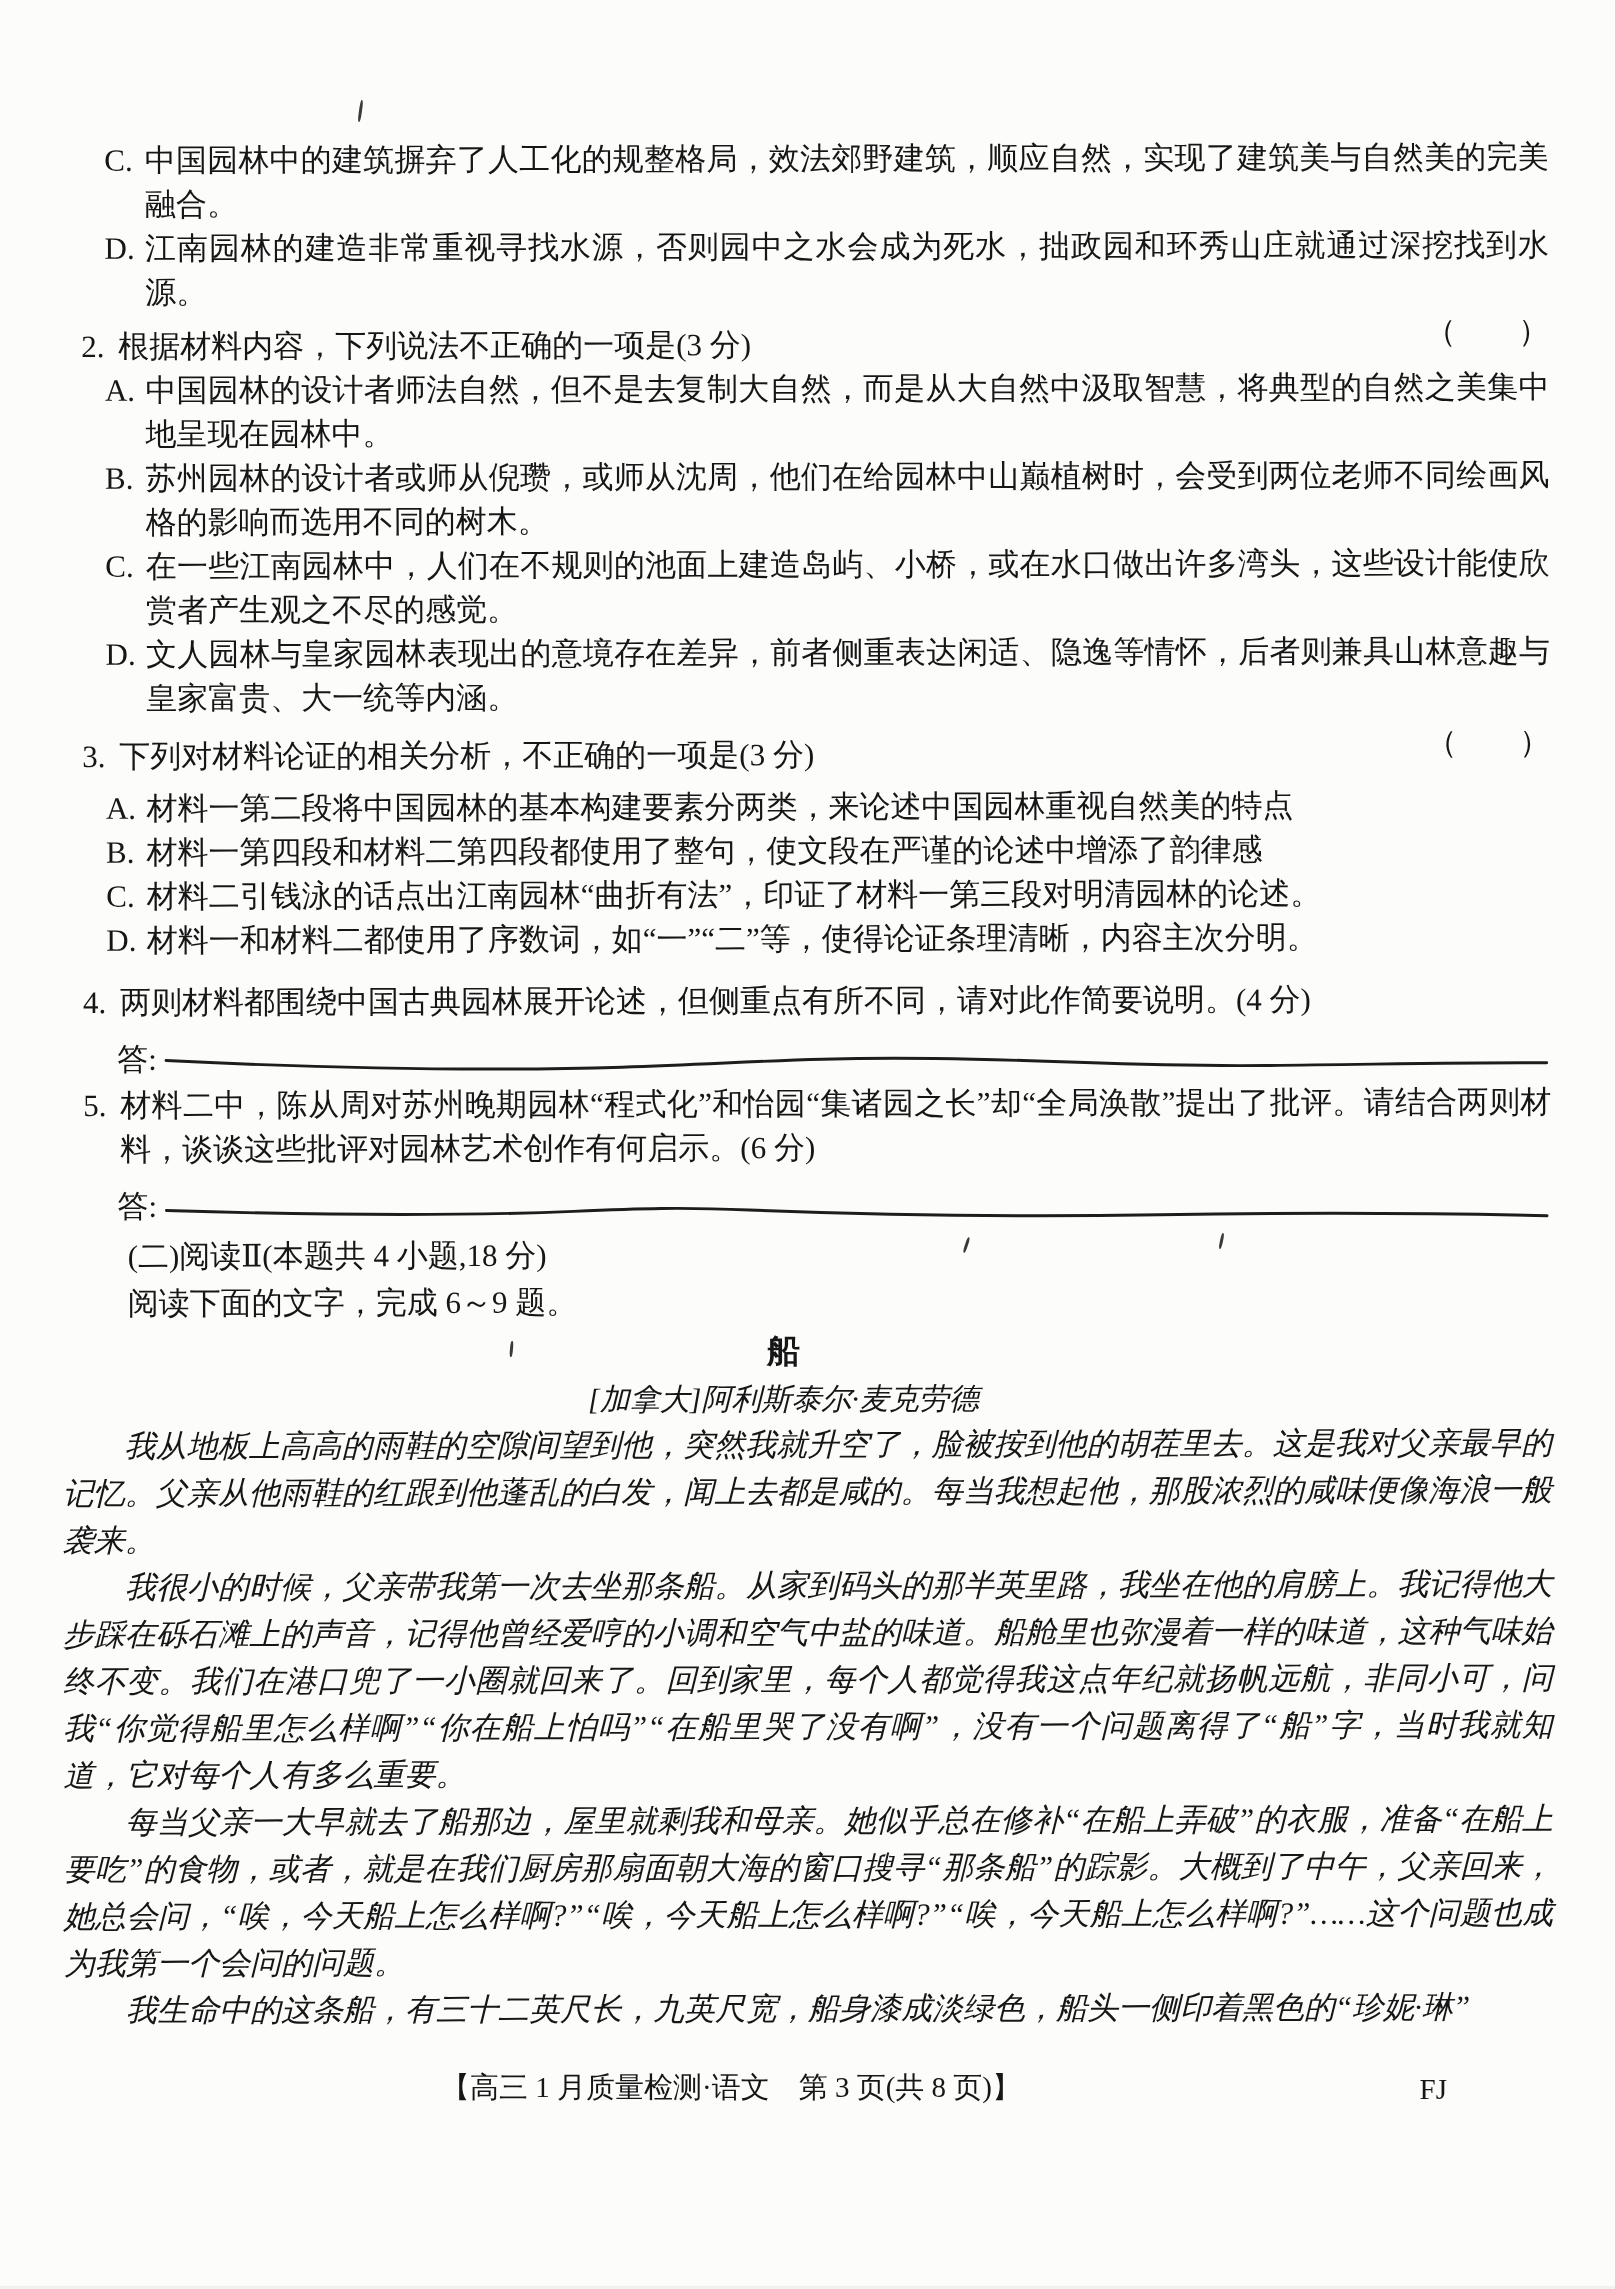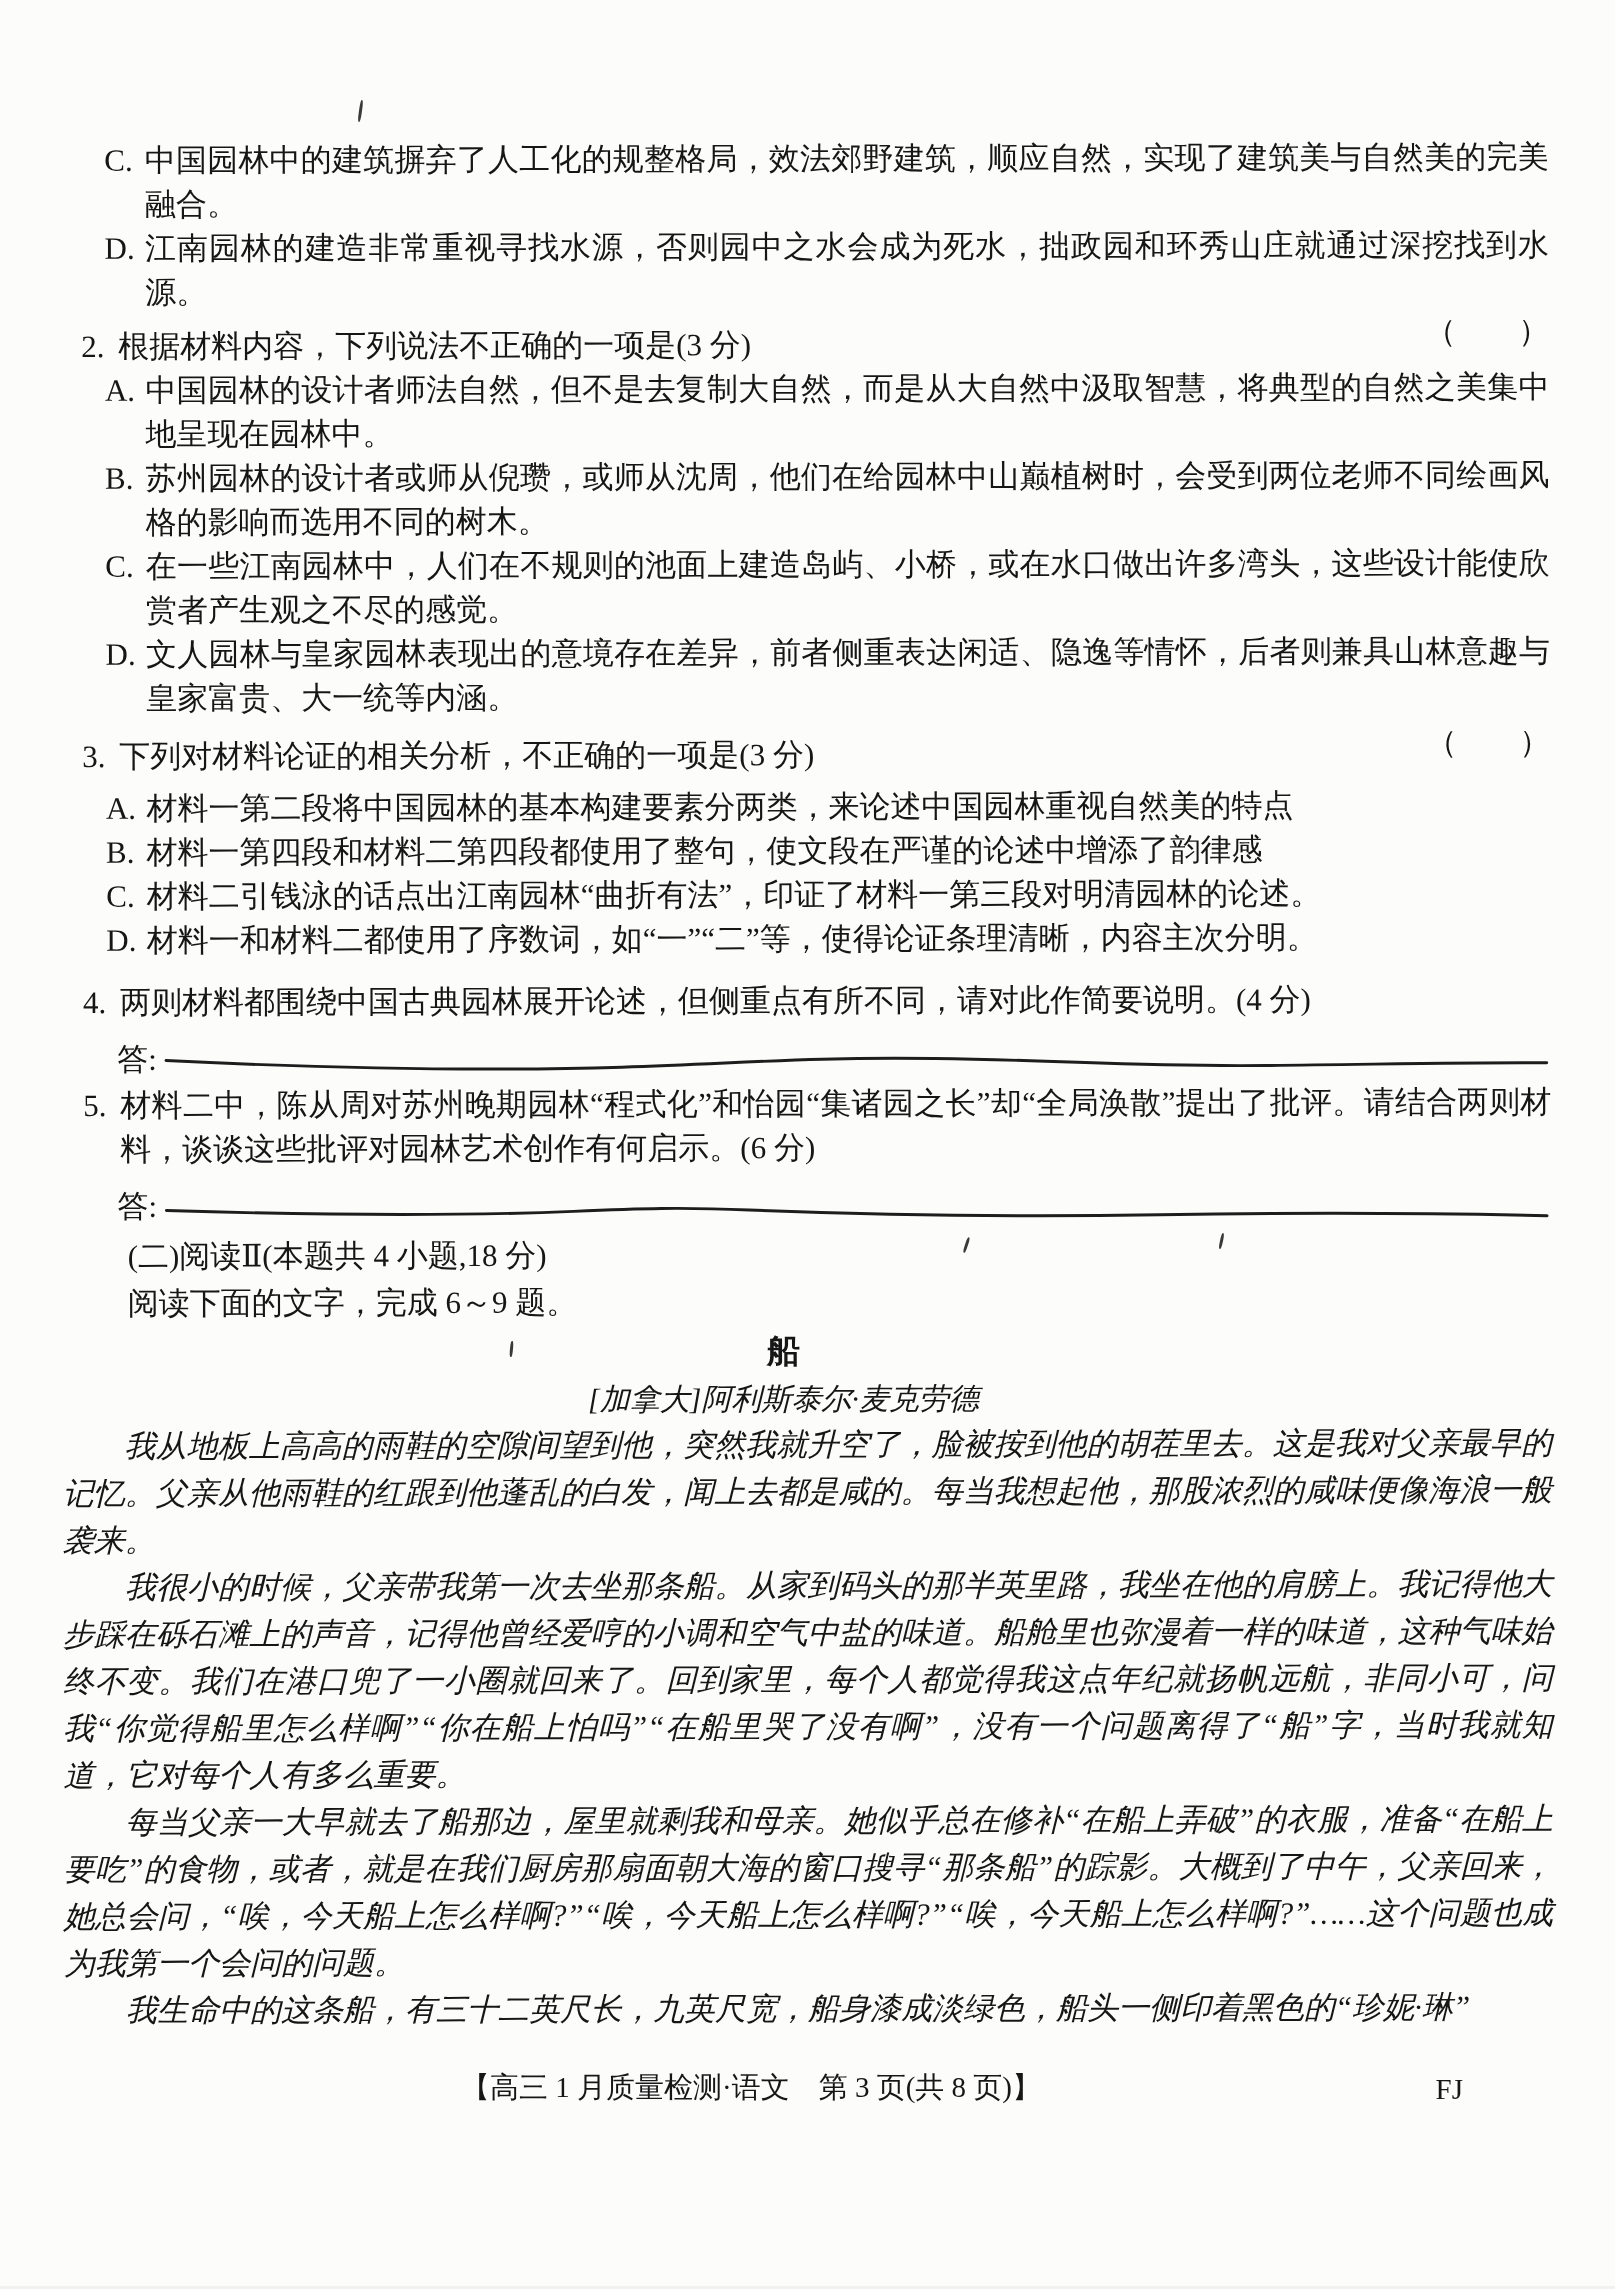--- a/index.html
+++ b/index.html
@@ -74,22 +74,22 @@
     font-style: italic;
   }
   .passage p { margin: 0; text-indent: 2em; text-align: justify; }
   .footer {
     position: absolute;
     top: 2070px;
     left: 0; right: 0;
     font-size: 29px;
     line-height: 35px;
   }
-  .footer-center { position: absolute; left: 461px; top: 0; }
-  .footer-right  { position: absolute; right: 152px; top: 2px; }
+  .footer-center { position: absolute; left: 441px; top: 0; }
+  .footer-right  { position: absolute; right: 168px; top: 2px; }
   .mark { position: absolute; background: #3a3a3a; border-radius: 40%; }
   .mark1 { left: 359px; top: 100px;  width: 2.9px; height: 21.6px; transform: rotate(8deg); }
   .mark2 { left: 965px; top: 1237px; width: 2.9px; height: 15.7px; transform: rotate(18deg); }
   .mark3 { left: 1220px; top: 1233px; width: 2.9px; height: 15.7px; transform: rotate(12deg); }
   .mark4 { left: 510px; top: 1341px; width: 2.9px; height: 15.7px; transform: rotate(5deg); }
   .blank-path { stroke: #1d1d1d; stroke-width: 3; fill: none; stroke-linecap: round; }
 </style>
 </head>
 <body>
 

